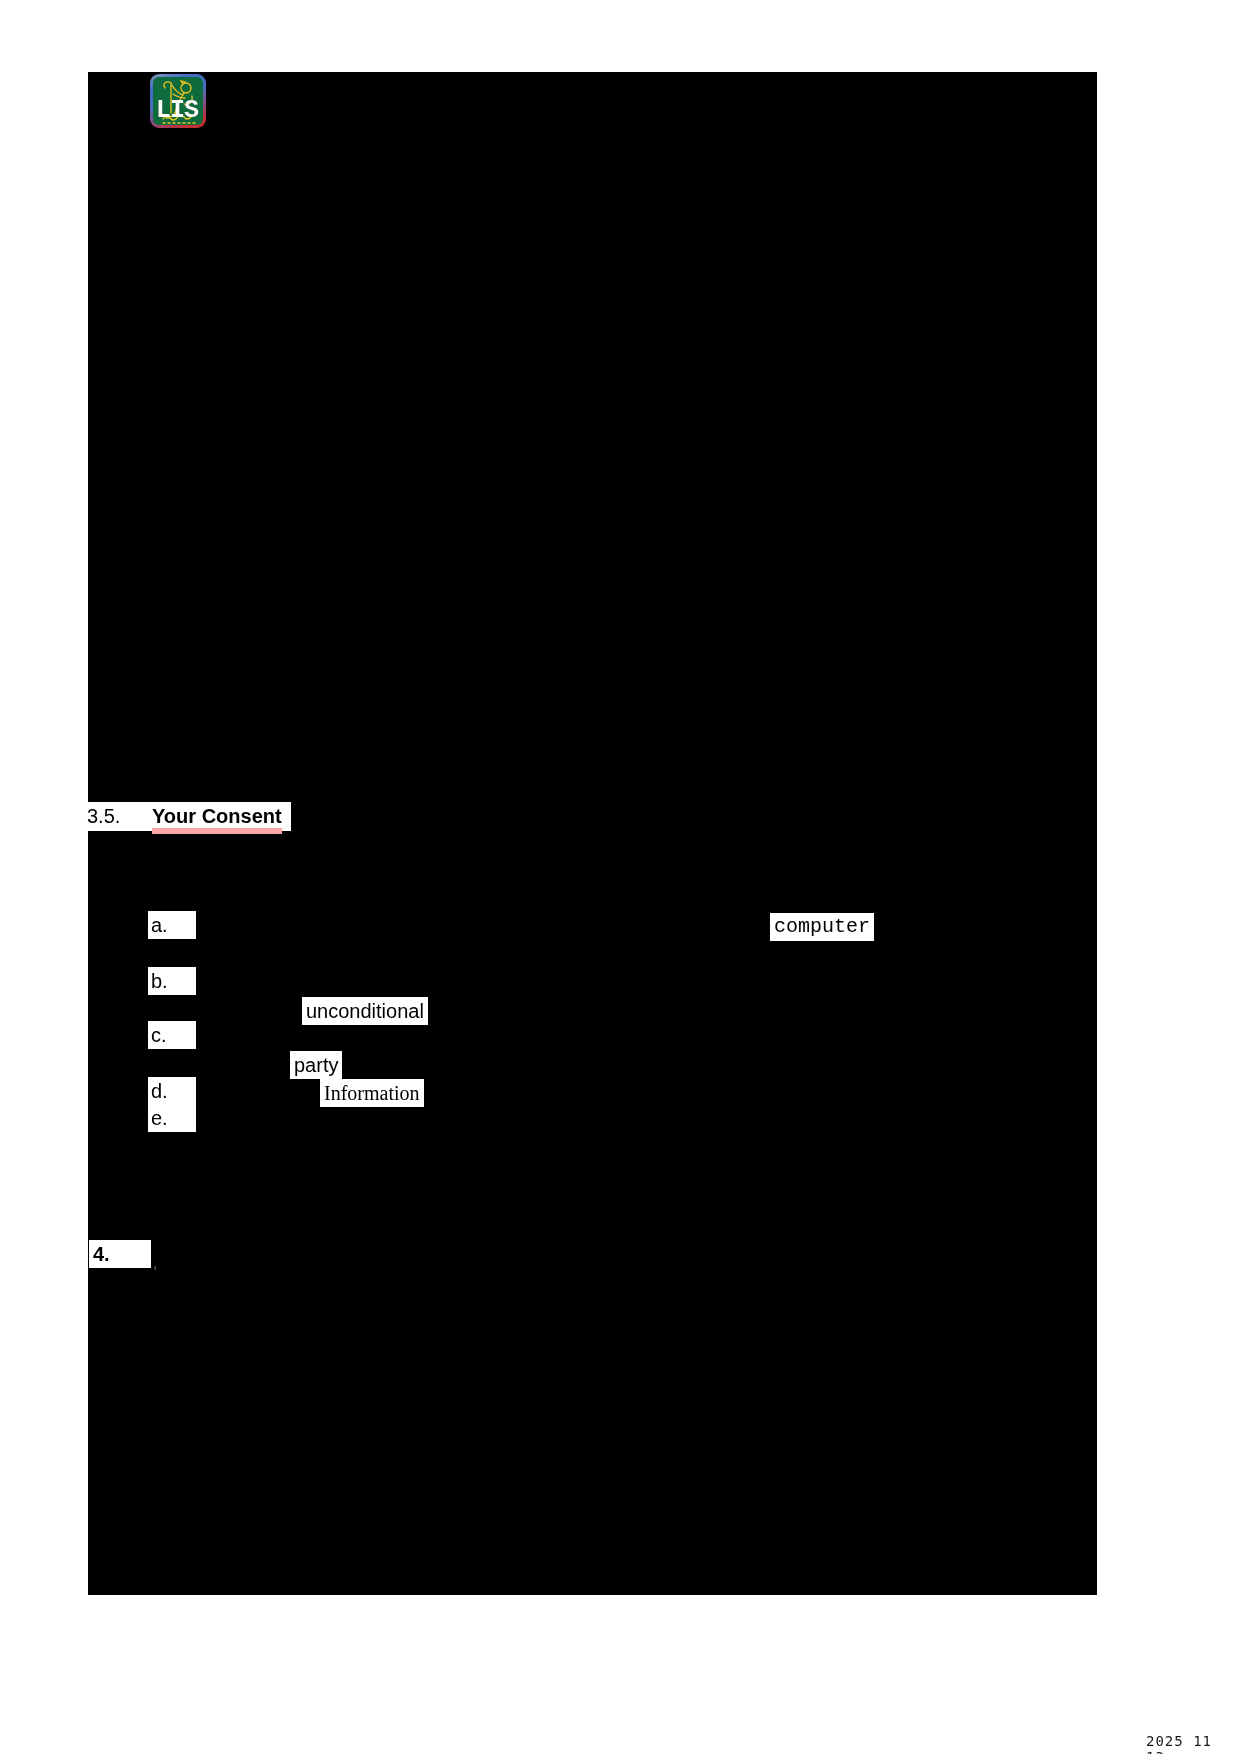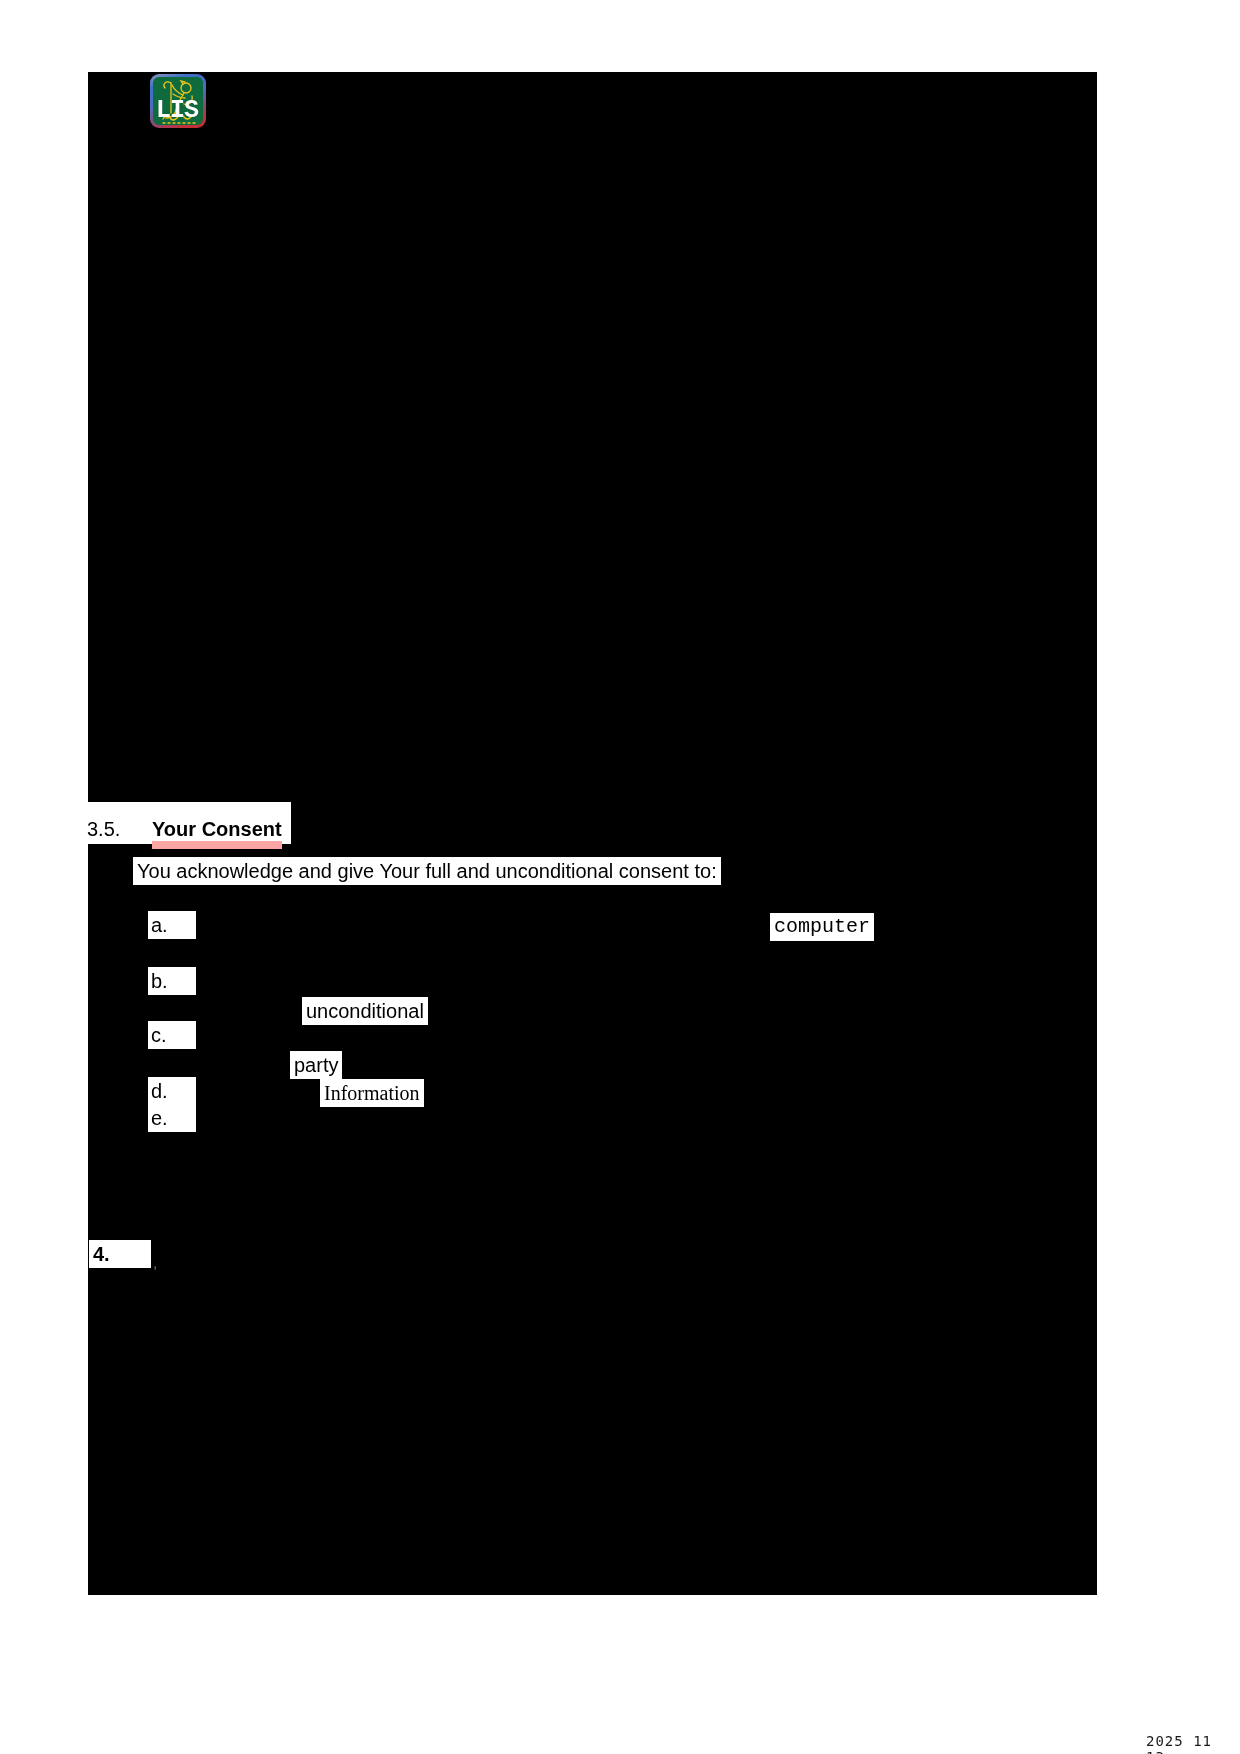--- a/index.html
+++ b/index.html
@@ -21,22 +21,22 @@
   .logo-text { position:absolute; left:3px; bottom:2px; color:#fff;
                font-family:Liberation Mono, monospace; font-weight:bold;
                font-size:25px; line-height:1; letter-spacing:-1px;
                text-shadow:0 0 1px rgba(0,0,0,.4); }
 
   
   .wbox { position:absolute; background:#fff; color:#000; font-size:20px;
           line-height:24px; padding:2px 4px; white-space:nowrap; }
 
   #hdr { left:83px; top:802px; padding:2px 9px 3px 4px; }
-  #hdr .num { display:inline-block; min-width:65px;margin-top:13px; }
-  #hdr .title { font-weight:bold; border-bottom:8px solid #fca5a5; padding-bottom:1px; }
+  #hdr .num { display:inline-block; min-width:65px; }
+  #hdr .title { font-weight:bold; border-bottom:6px solid #fca5a5; padding-bottom:1px; }
 
   #intro { left:133px; top:857px; }
 
   .marker { width:48px; padding:2px 0 2px 3px; left:148px; }
   #m-a { top:911px; }
   #m-b { top:967px; }
   #m-c { top:1021px; }
   #m-d { top:1077px; }
   #m-e { top:1104px; }
 
@@ -75,21 +75,20 @@
         <path d="M10 46 h34" stroke-dasharray="2 3"></path>
       </svg>
       <span class="logo-text">LIS</span>
     </div>
   </div>
 
   <div class="wbox" id="hdr">
     <span class="num">3.5.</span><span class="title">Your Consent</span>
   </div>
 
-  <div class="wbox" id="intro">You acknowledge and give Your full and unconditional consent to:</div>
 
   <div class="wbox marker" id="m-a">a.</div>
   <div class="wbox" id="f-computer">computer</div>
 
   <div class="wbox marker" id="m-b">b.</div>
   <div class="wbox" id="f-relationship">unconditional</div>
 
   <div class="wbox marker" id="m-c">c.</div>
   <div class="wbox" id="f-party">party</div>
 

